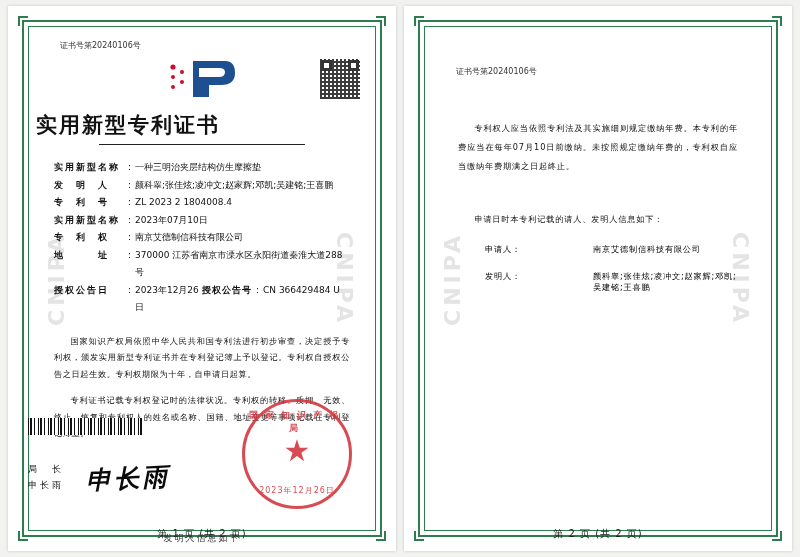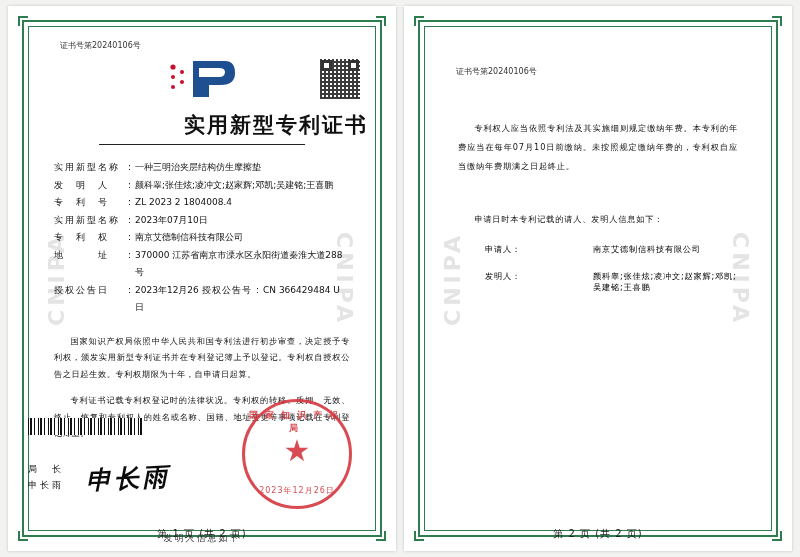--- a/index.html
+++ b/index.html
@@ -110,21 +110,21 @@
     position:absolute;
     width:11px;height:11px;
     background:#fff;
     border:3px solid #111;
     box-sizing:border-box;
   }
   .qr::before{left:1px;top:1px;}
   .qr::after{right:1px;top:1px;}
 
   .title{
-    text-align:right;
+    text-align:left;
     font-family:Liberation Mono, monospace;
     font-size:21px;
     font-weight:bold;
     color:#111;
     letter-spacing:2px;
     margin-top:4px;
   }
   .title-rule{
     width:62%;
     margin:5px auto 0 auto;
@@ -140,20 +140,21 @@
   }
   .field{
     display:flex;
     align-items:flex-start;
   }
   .f-label{
     width:74px;
     flex:0 0 74px;
     letter-spacing:2px;
     white-space:nowrap;
+    font-weight:bold;
   }
   .f-colon{
     flex:0 0 7px;
   }
   .f-value{
     flex:1 1 auto;
     word-break:break-all;
   }
   .field-pair{
     display:flex;

